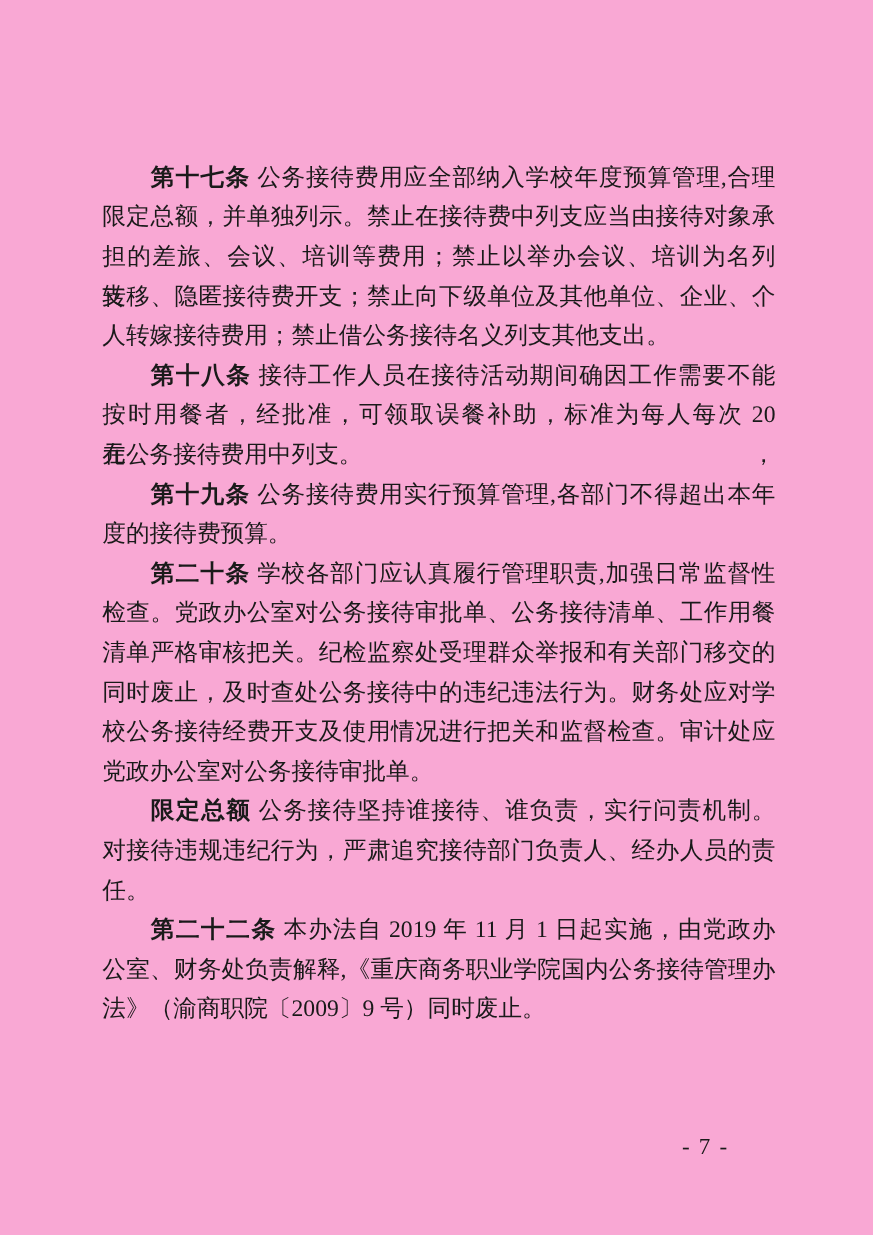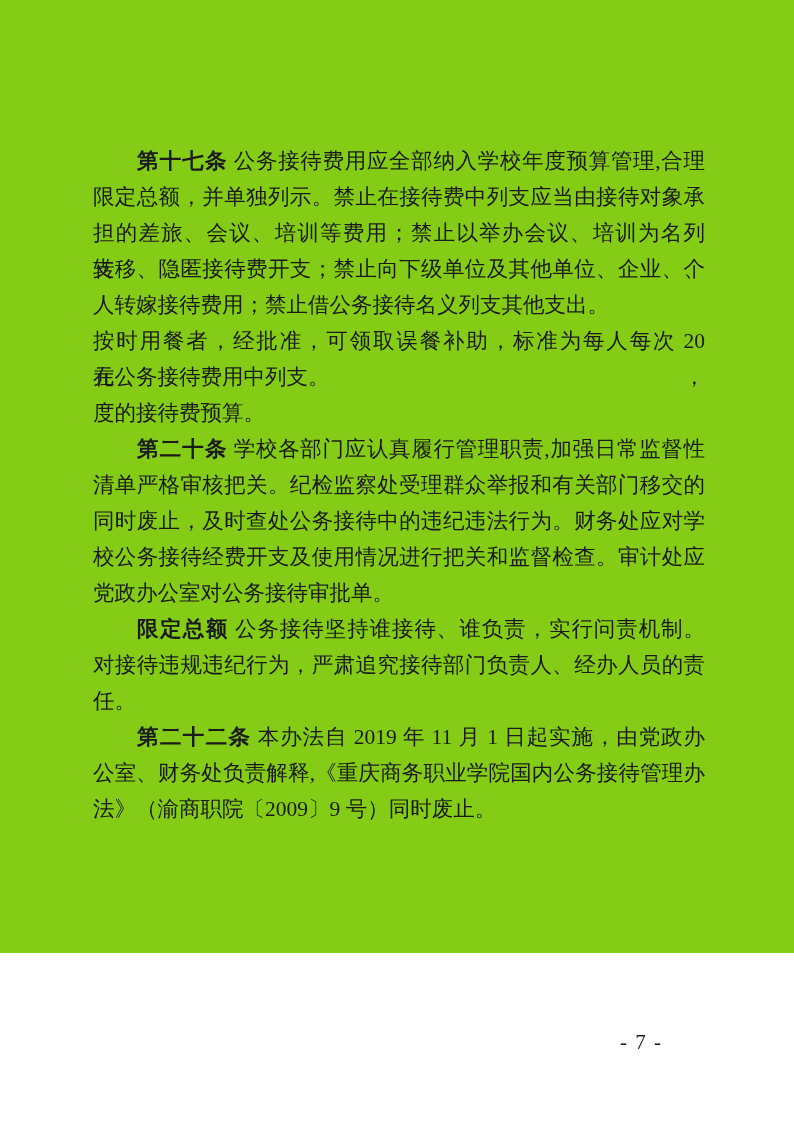--- a/index.html
+++ b/index.html
@@ -6,22 +6,22 @@
     margin: 0;
     padding: 0;
     width: 794px;
     height: 1123px;
     overflow: hidden;
     background: #ffffff;
   }
   .page {
     position: relative;
     width: 794px;
-    height: 953px;
-    background: #84cc16;
+    height: 1123px;
+    background: #f9a8d4;
     font-family: "Liberation Serif", "DejaVu Serif", serif;
     color: #1a1a1a;
   }
   .doc-body {
     position: absolute;
     left: 93px;
     top: 143px;
     width: 612px;
   }
   .doc-line {
@@ -58,24 +58,27 @@
 <body>
 
 <div class="page">
 
   <main class="doc-body" id="doc-body">
       <div class="doc-line justify indent"><b class="head">第十七条</b><span class="txt"> 公务接待费用应全部纳入学校年度预算管理,合理</span></div>
       <div class="doc-line justify"><span class="txt">限定总额，并单独列示。禁止在接待费中列支应当由接待对象承</span></div>
       <div class="doc-line justify"><span class="txt">担的差旅、会议、培训等费用；禁止以举办会议、培训为名列支、</span></div>
       <div class="doc-line justify"><span class="txt">转移、隐匿接待费开支；禁止向下级单位及其他单位、企业、个</span></div>
       <div class="doc-line"><span class="txt">人转嫁接待费用；禁止借公务接待名义列支其他支出。</span></div>
+      <div class="doc-line justify indent"><b class="head">第十八条</b><span class="txt"> 接待工作人员在接待活动期间确因工作需要不能</span></div>
       <div class="doc-line justify"><span class="txt">按时用餐者，经批准，可领取误餐补助，标准为每人每次 20 元，</span></div>
       <div class="doc-line"><span class="txt">在公务接待费用中列支。</span></div>
+      <div class="doc-line justify indent"><b class="head">第十九条</b><span class="txt"> 公务接待费用实行预算管理,各部门不得超出本年</span></div>
       <div class="doc-line"><span class="txt">度的接待费预算。</span></div>
       <div class="doc-line justify indent"><b class="head">第二十条</b><span class="txt"> 学校各部门应认真履行管理职责,加强日常监督性</span></div>
+      <div class="doc-line justify"><span class="txt">检查。党政办公室对公务接待审批单、公务接待清单、工作用餐</span></div>
       <div class="doc-line justify"><span class="txt">清单严格审核把关。纪检监察处受理群众举报和有关部门移交的</span></div>
       <div class="doc-line justify"><span class="txt">同时废止，及时查处公务接待中的违纪违法行为。财务处应对学</span></div>
       <div class="doc-line justify"><span class="txt">校公务接待经费开支及使用情况进行把关和监督检查。审计处应</span></div>
       <div class="doc-line"><span class="txt">党政办公室对公务接待审批单。</span></div>
       <div class="doc-line justify indent"><b class="head">限定总额</b><span class="txt"> 公务接待坚持谁接待、谁负责，实行问责机制。</span></div>
       <div class="doc-line justify"><span class="txt">对接待违规违纪行为，严肃追究接待部门负责人、经办人员的责</span></div>
       <div class="doc-line"><span class="txt">任。</span></div>
       <div class="doc-line justify indent"><b class="head">第二十二条</b><span class="txt"> 本办法自 2019 年 11 月 1 日起实施，由党政办</span></div>
       <div class="doc-line justify"><span class="txt">公室、财务处负责解释,《重庆商务职业学院国内公务接待管理办</span></div>
       <div class="doc-line"><span class="txt">法》（渝商职院〔2009〕9 号）同时废止。</span></div>

